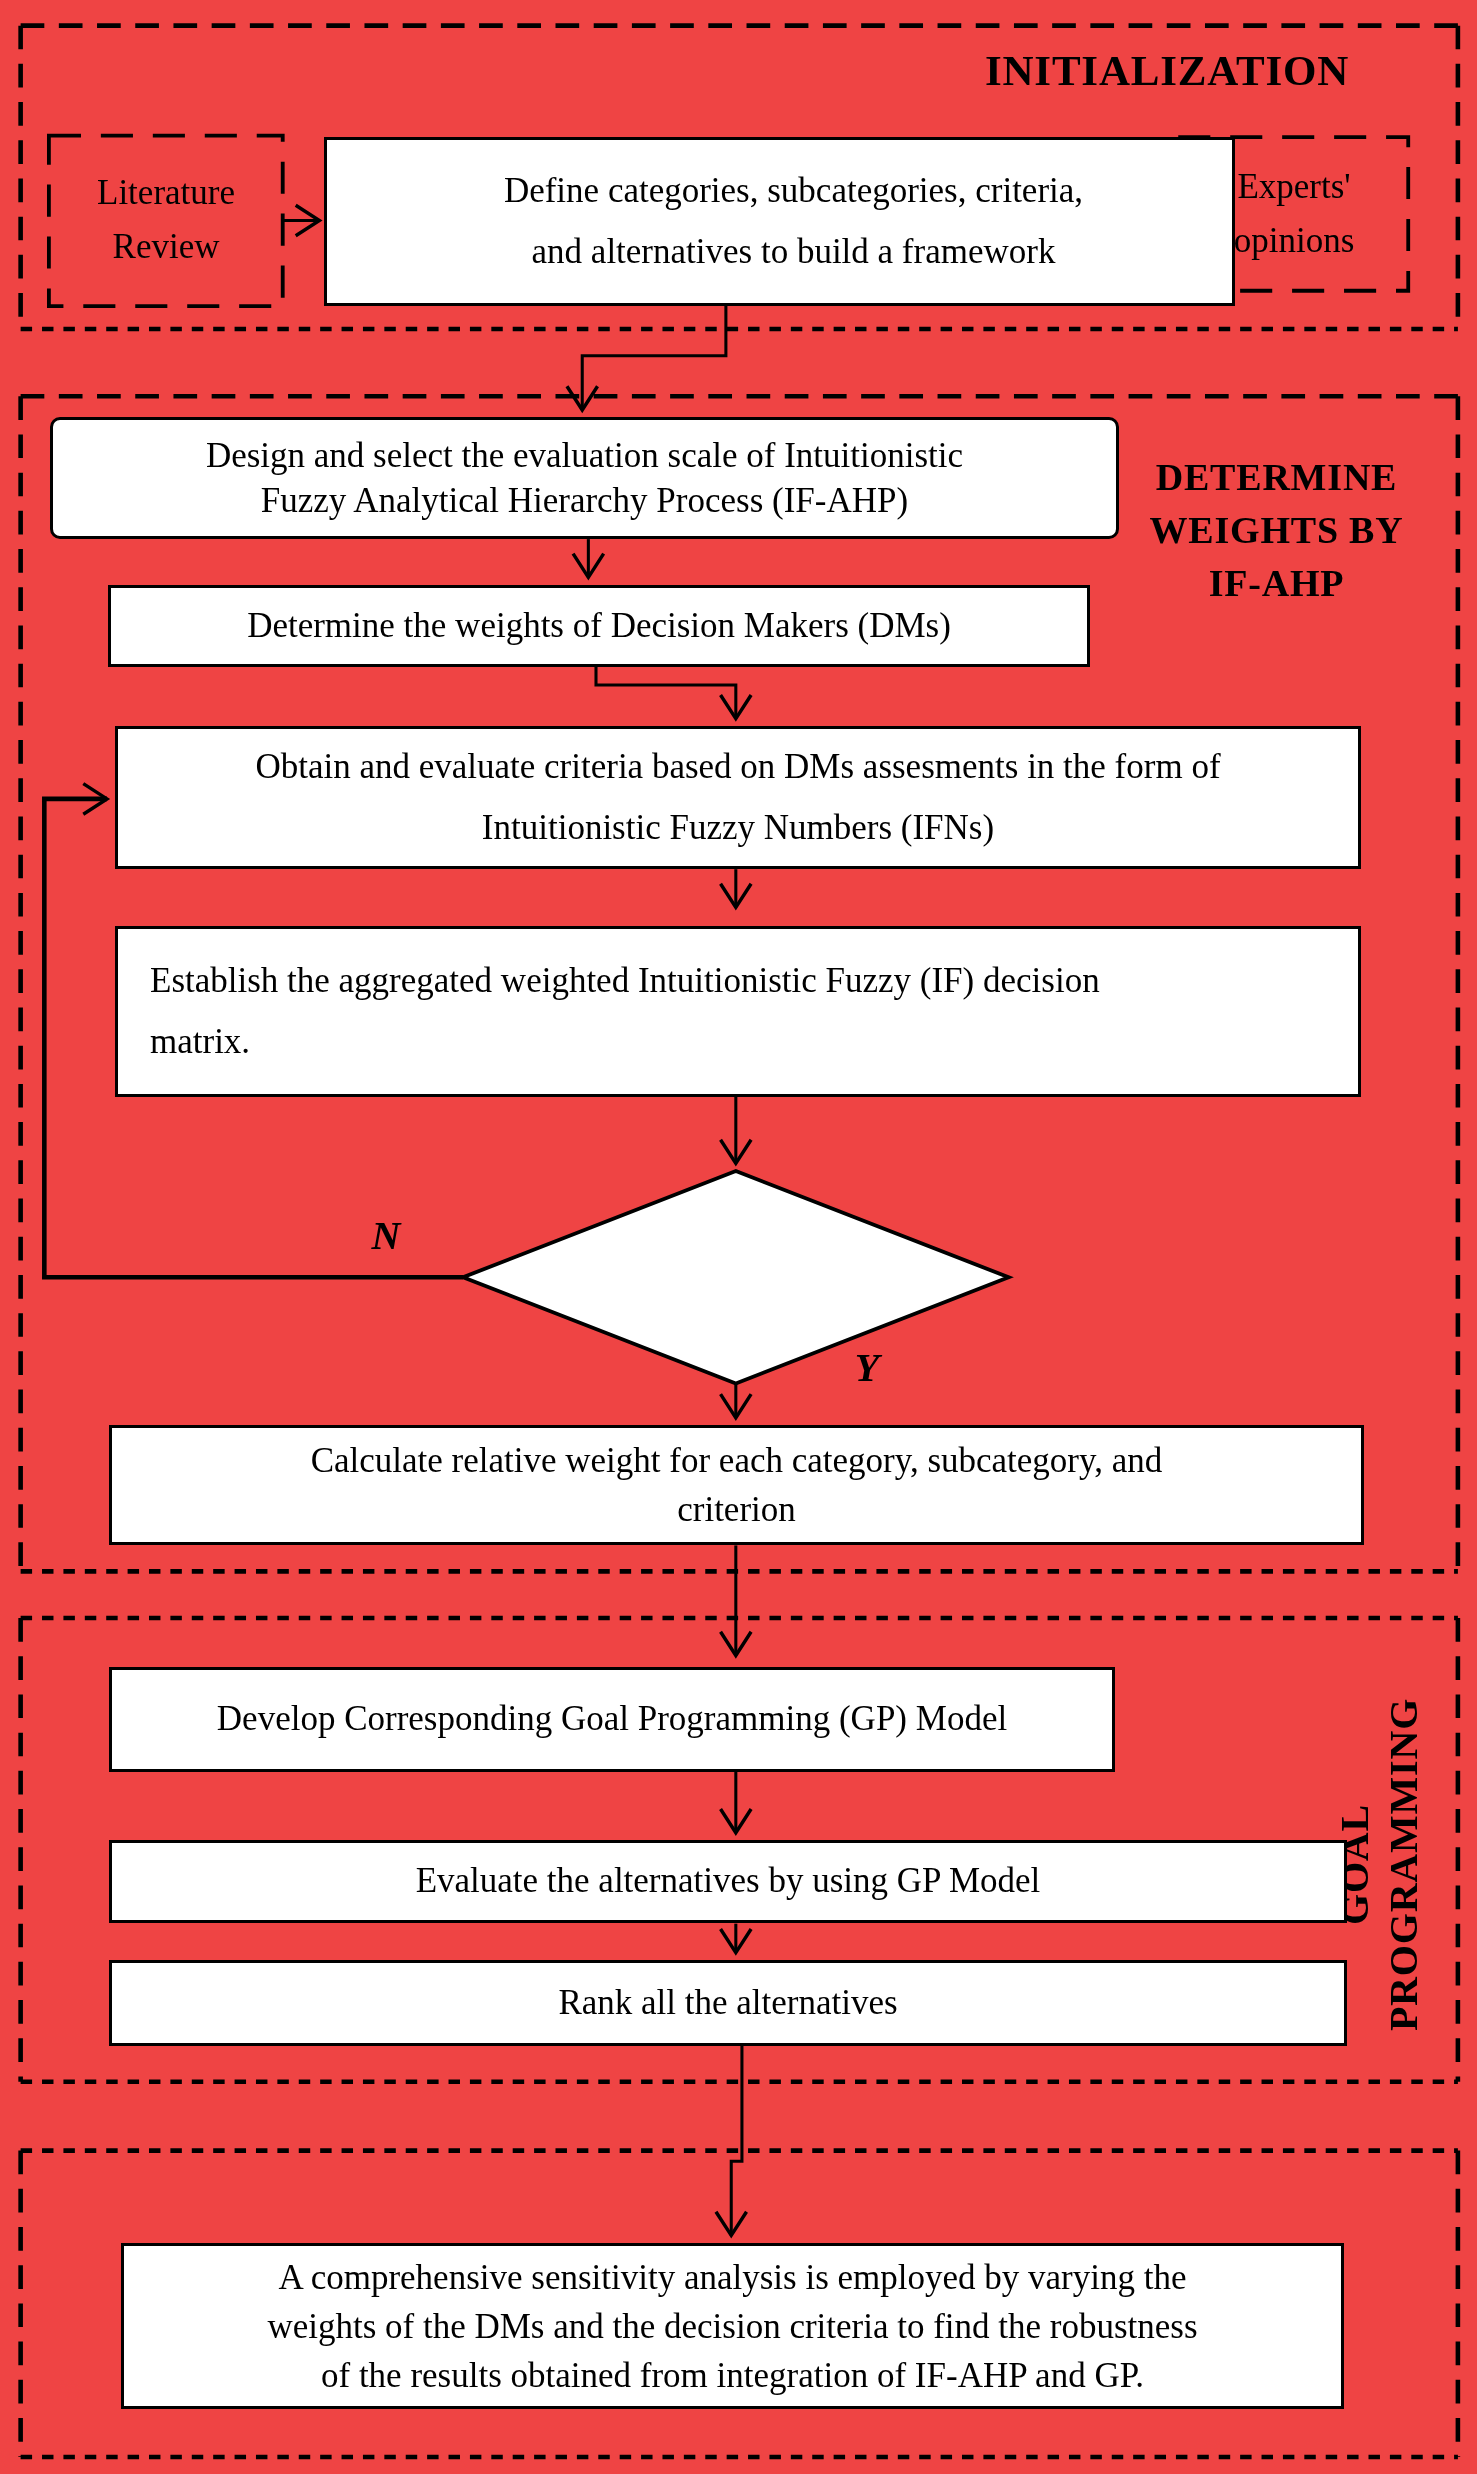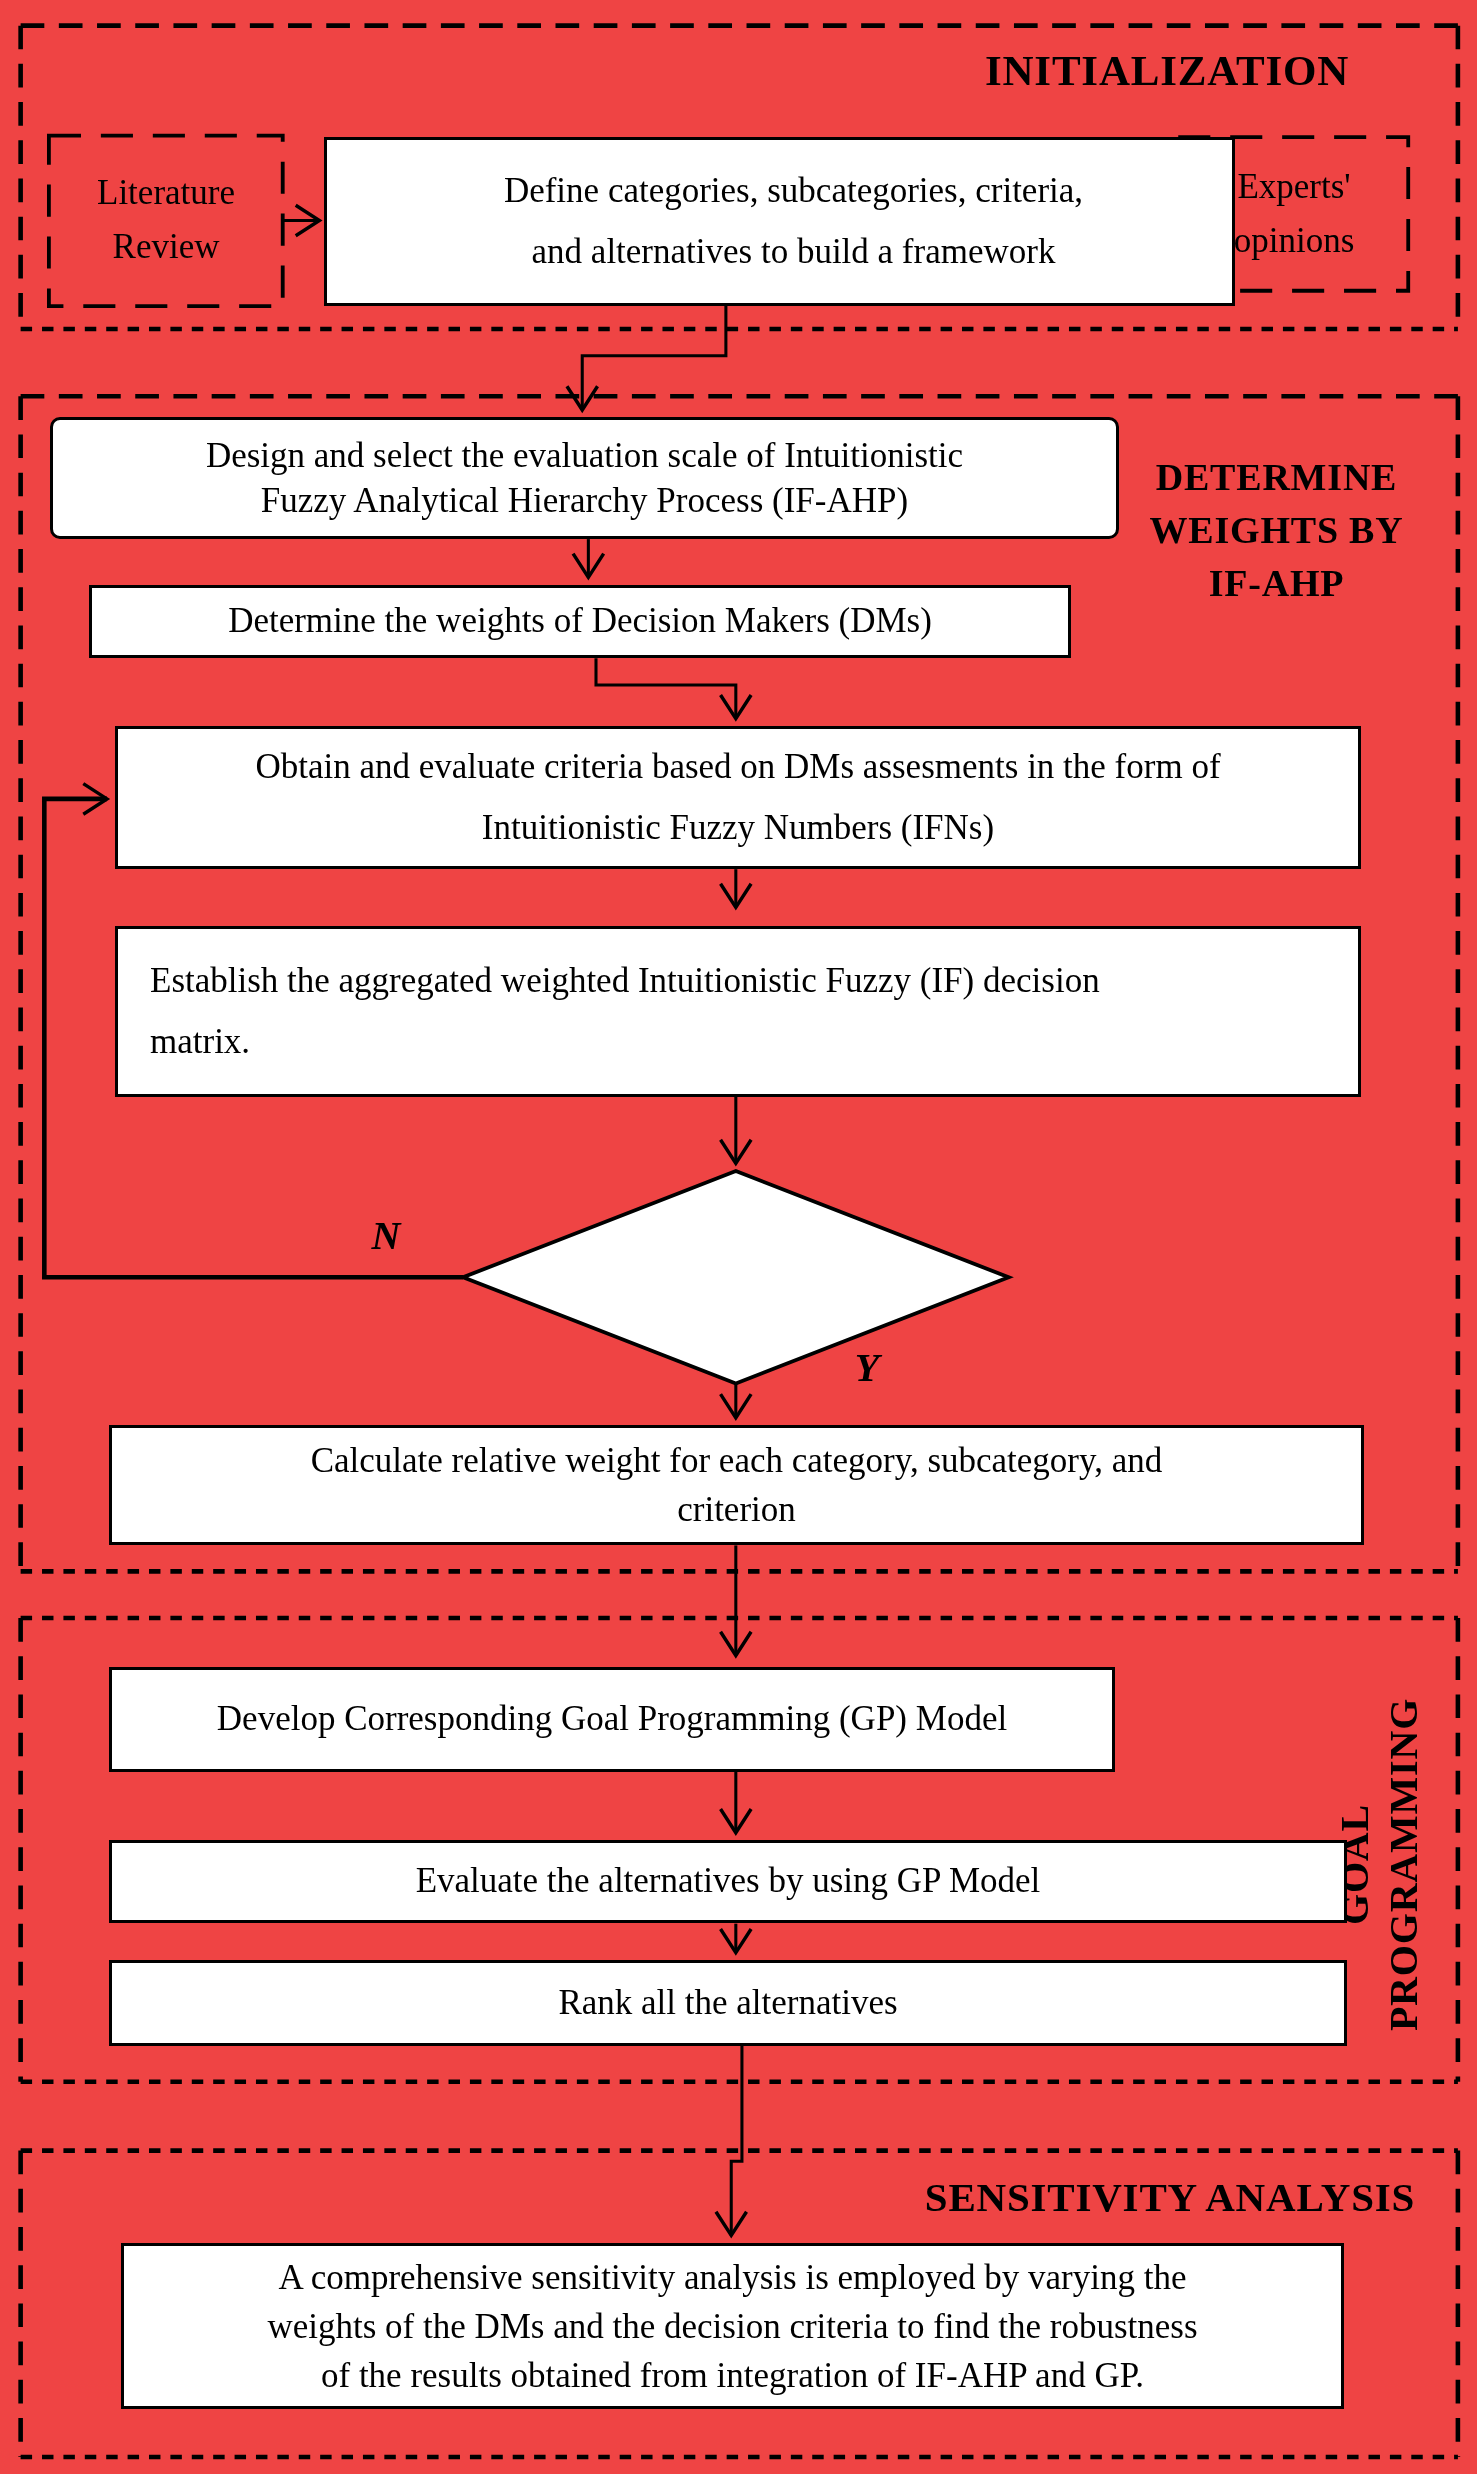--- a/index.html
+++ b/index.html
@@ -101,35 +101,34 @@
 
   <div class="abs sec-title" style="left:915px;top:46px;width:504px;font-size:43px;">INITIALIZATION</div>
 
   <div class="abs sec-title" style="left:1116px;top:451px;width:321px;font-size:38px;line-height:1.4;">DETERMINE
 WEIGHTS BY
 IF-AHP</div>
 
   <div class="abs sec-title" style="left:1140px;top:1811px;width:489px;height:107px;font-size:40px;line-height:1.22;transform:rotate(-90deg);transform-origin:center;">GOAL
 PROGRAMMING</div>
 
-  <div class="abs sec-title" style="left:917px;top:2173px;width:506px;font-size:41px;">SENSITIVITY ANALYSIS</div>
 
   <div class="abs ghost" style="left:49px;top:135px;width:234px;height:170px;">Literature
 Review</div>
 
   <div class="abs ghost" style="left:1179px;top:137px;width:230px;height:154px;">Experts'
 opinions</div>
 
   <div class="abs node lh-tall" style="left:324px;top:137px;width:911px;height:169px;padding-left:28px;">Define categories, subcategories, criteria,
 and alternatives to build a framework</div>
 
   <div class="abs node lh-short" style="left:50px;top:417px;width:1069px;height:122px;">Design and select the evaluation scale of Intuitionistic
 Fuzzy Analytical Hierarchy Process (IF-AHP)</div>
 
-  <div class="abs node" style="left:89px;top:585px;width:982px;height:73px;">Determine the weights of Decision Makers (DMs)</div>
+  <div class="abs node" style="left:108px;top:585px;width:982px;height:82px;">Determine the weights of Decision Makers (DMs)</div>
 
   <div class="abs node lh-tall" style="left:115px;top:726px;width:1246px;height:143px;">Obtain and evaluate criteria based on DMs assesments in the form of
 Intuitionistic Fuzzy Numbers (IFNs)</div>
 
   <div class="abs node lh-tall left-text" style="left:115px;top:915px;width:1246px;height:171px;margin-top:11px;">Establish the aggregated weighted Intuitionistic Fuzzy (IF) decision
 matrix.</div>
 
 
   <div class="abs decision-label" style="left:344px;top:1212px;width:84px;font-size:40px;">N</div>
   <div class="abs decision-label" style="left:829px;top:1344px;width:76px;font-size:40px;">Y</div>

